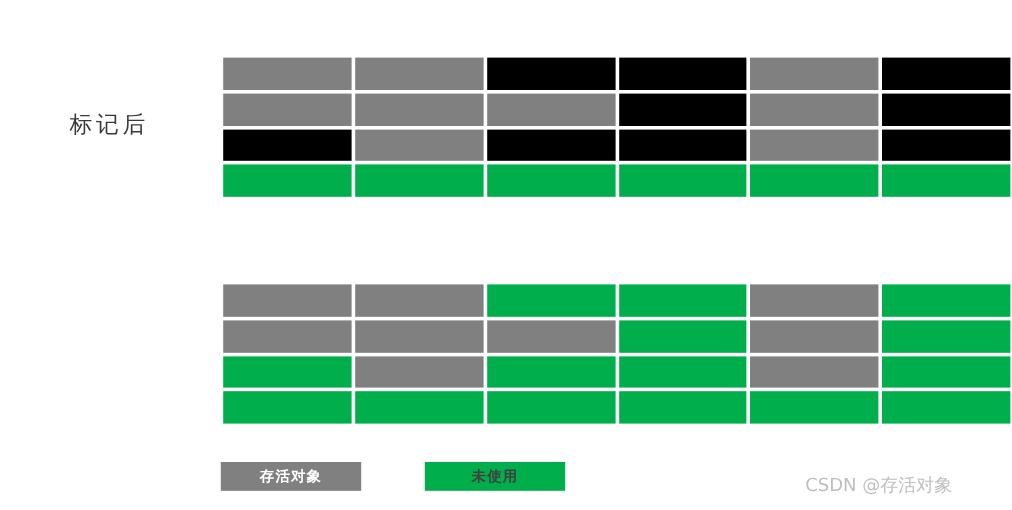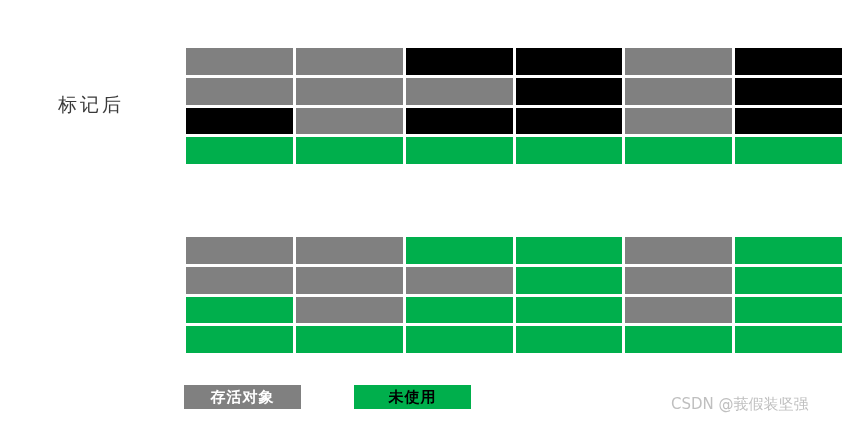--- a/index.html
+++ b/index.html
@@ -80,38 +80,38 @@
     height: 24px;
   }
   .legend-item {
     position: absolute;
     top: 0;
     height: 24px;
     display: flex;
     align-items: center;
     justify-content: center;
     box-sizing: border-box;
-    font-size: 15px;
+    font-size: 12px;
     font-weight: bold;
     letter-spacing: 1px;
     font-family: "DejaVu Sans", "Liberation Sans", sans-serif;
     white-space: nowrap;
     user-select: none;
   }
   #legend-live {
     left: 0px;
     width: 117px;
     background: #808080;
     color: #ffffff;
   }
   #legend-free {
     left: 170px;
     width: 117px;
     background: #00AF4C;
-    color: #000000;
+    color: #404040;
   }
   #legend-garbage {
     left: 362px;
     width: 110px;
     background: #000000;
     color: #ffffff;
   }
 
   
   .watermark {
@@ -186,15 +186,15 @@
       <div class="heap-cell free"></div>
       <div class="heap-cell free"></div>
       <div class="heap-cell free"></div>
     </div>
 
   <div class="legend">
     <div class="legend-item" id="legend-live">存活对象</div>
     <div class="legend-item" id="legend-free">未使用</div>
   </div>
 
-  <div class="watermark">CSDN @莪假装坚强</div>
+  <div class="watermark">CSDN @存活对象</div>
 
 </div>
 
 </body></html>

